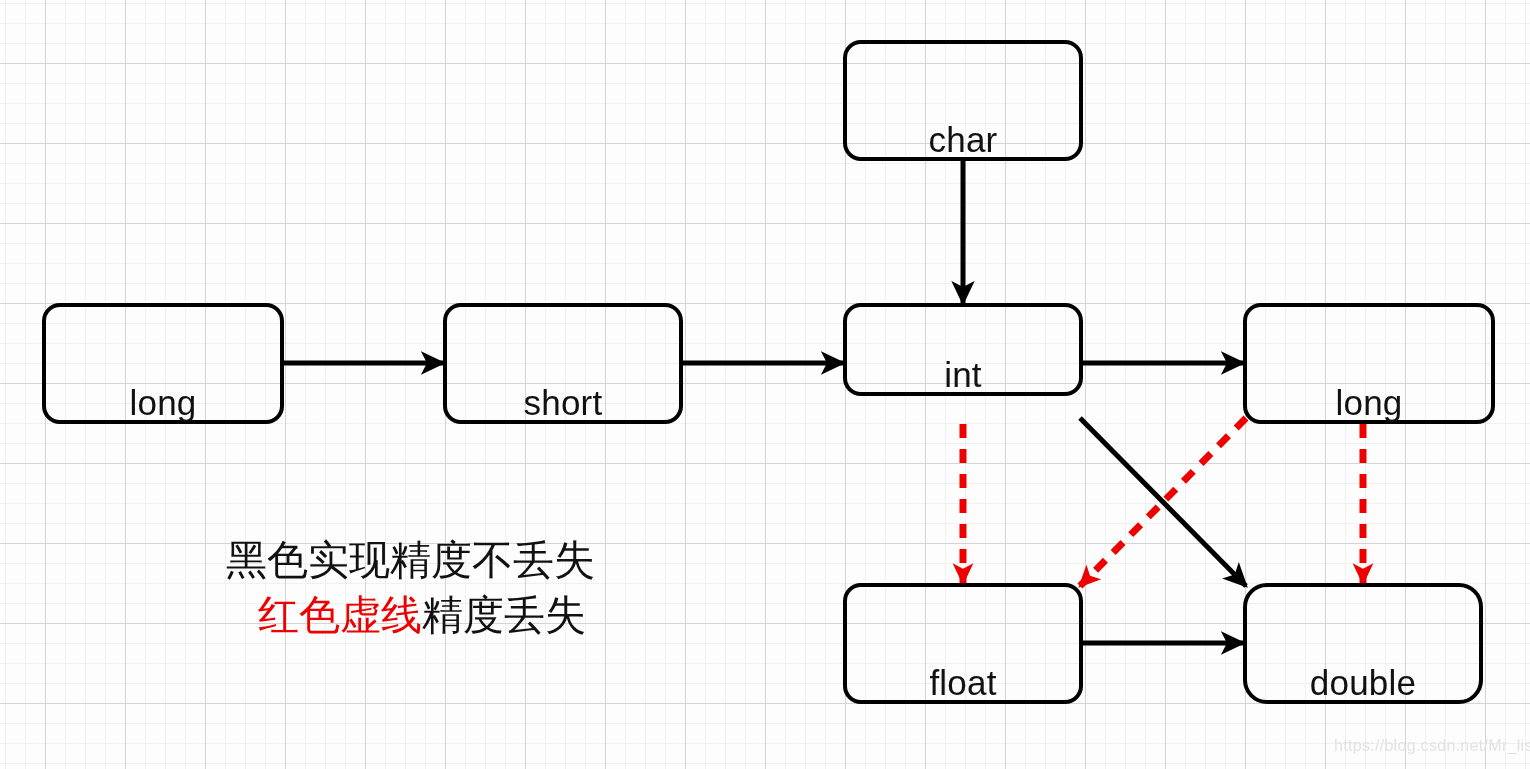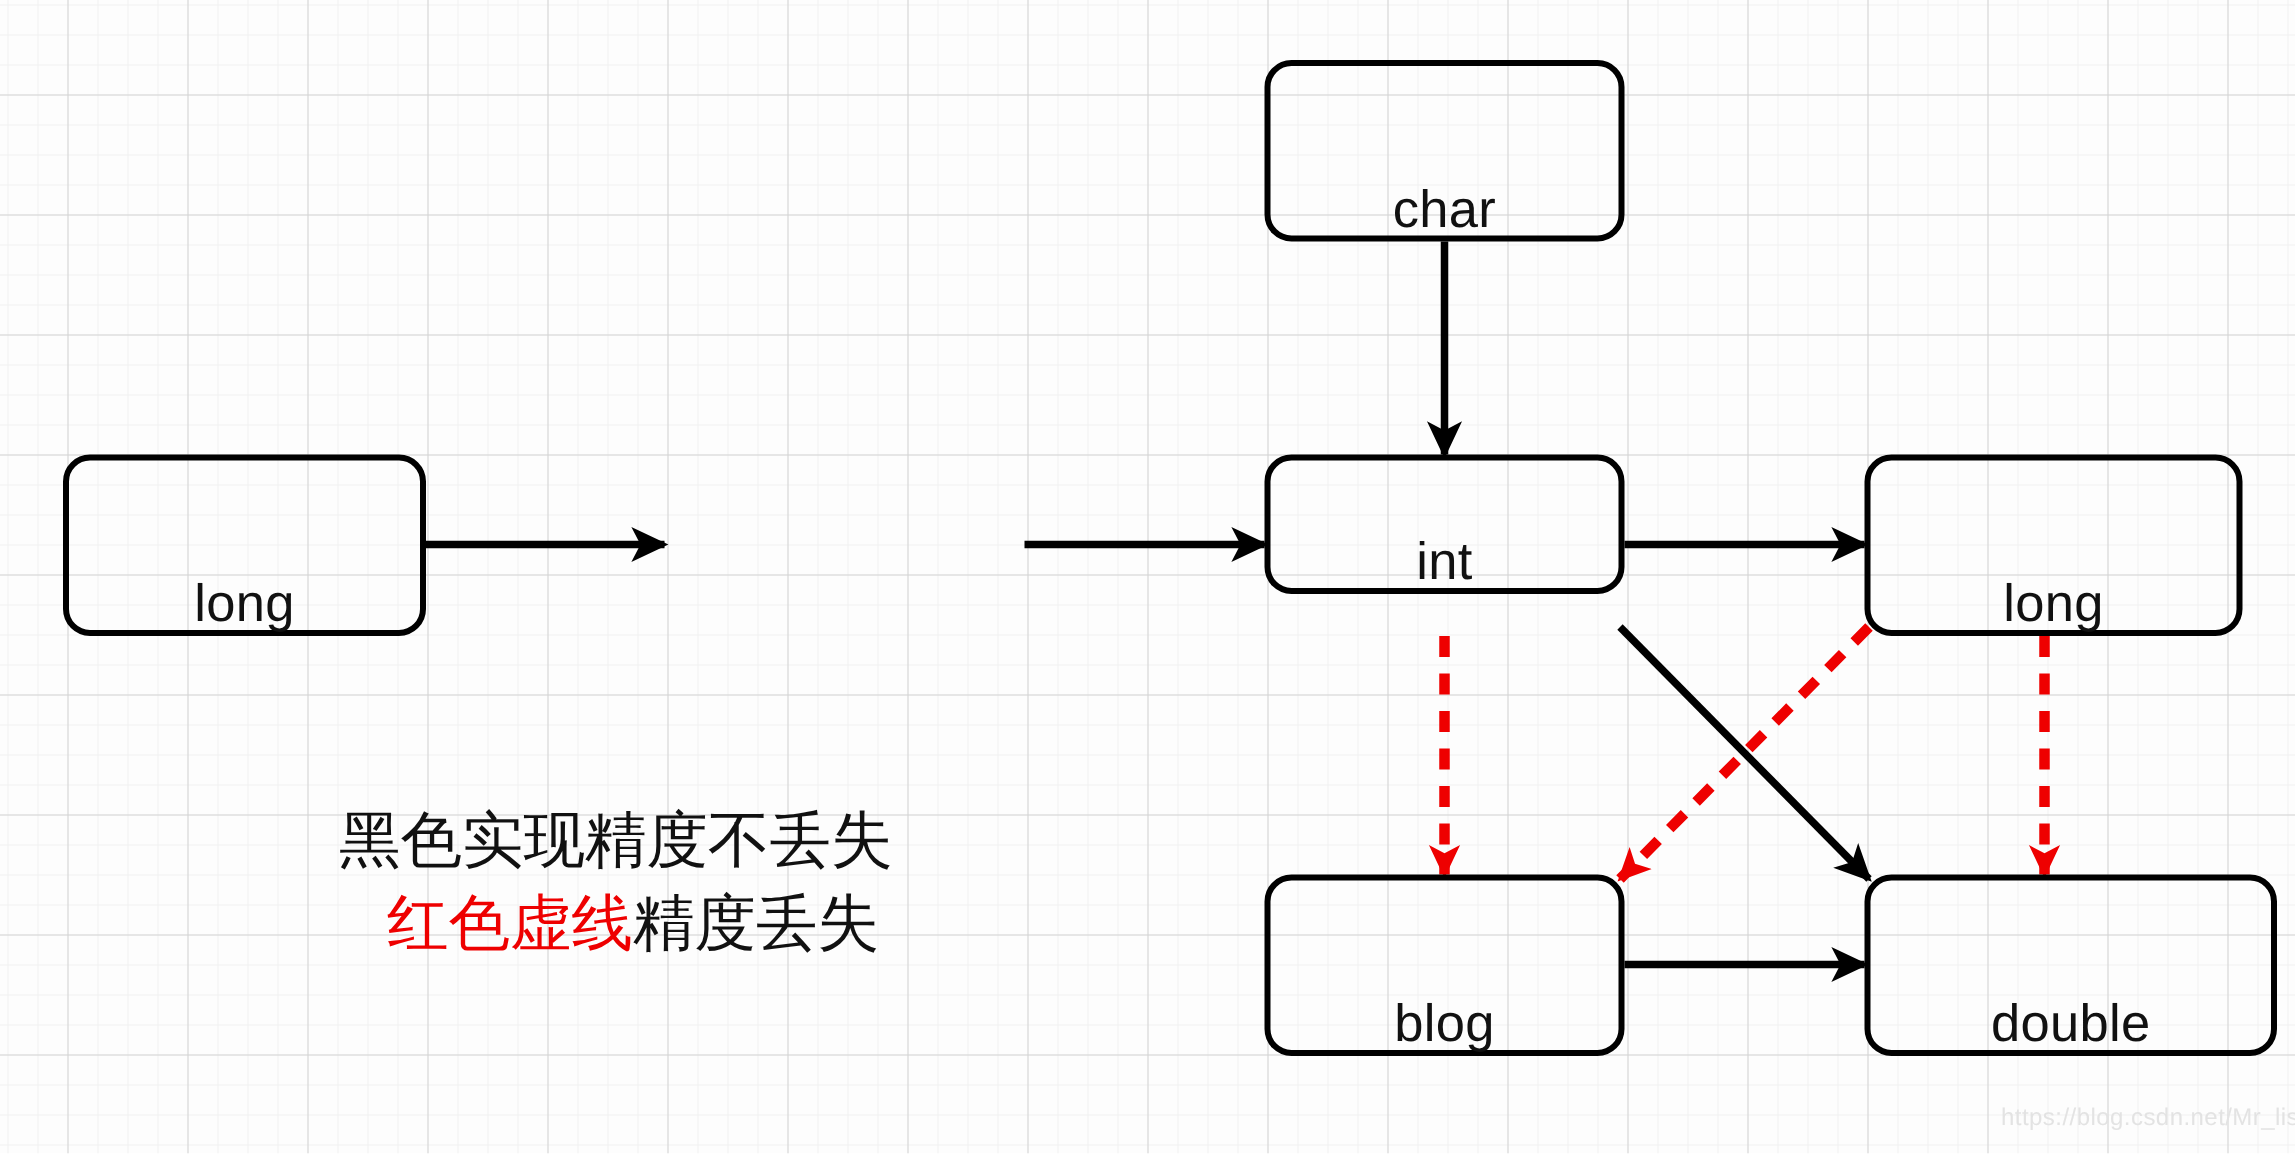--- a/index.html
+++ b/index.html
@@ -111,34 +111,37 @@
   </svg>
 
   <div class="node" style="left:843px; top:40px; width:240px; height:121px;">
     <span class="node-label">char</span>
   </div>
 
   <div class="node" style="left:42px; top:303px; width:242px; height:121px;">
     <span class="node-label">long</span>
   </div>
 
+  <div class="node" style="left:443px; top:303px; width:240px; height:121px;">
+    <span class="node-label">short</span>
+  </div>
 
   <div class="node" style="left:843px; top:303px; width:240px; height:93px;">
     <span class="node-label">int</span>
   </div>
 
   <div class="node" style="left:1243px; top:303px; width:252px; height:121px;">
     <span class="node-label">long</span>
   </div>
 
   <div class="node" style="left:843px; top:583px; width:240px; height:121px;">
-    <span class="node-label">blog</span>
+    <span class="node-label">float</span>
   </div>
 
-  <div class="node" style="left:1243px; top:583px; width:275px; height:121px;">
+  <div class="node" style="left:1243px; top:583px; width:240px; height:121px;border-radius:24px;">
     <span class="node-label">double</span>
   </div>
 
   <div class="legend">
     <span class="legend-line legend-black">黑色实现精度不丢失</span>
     <span class="legend-line">
       <span class="legend-red">红色虚线</span><span class="legend-black">精度丢失</span>
     </span>
   </div>
 

